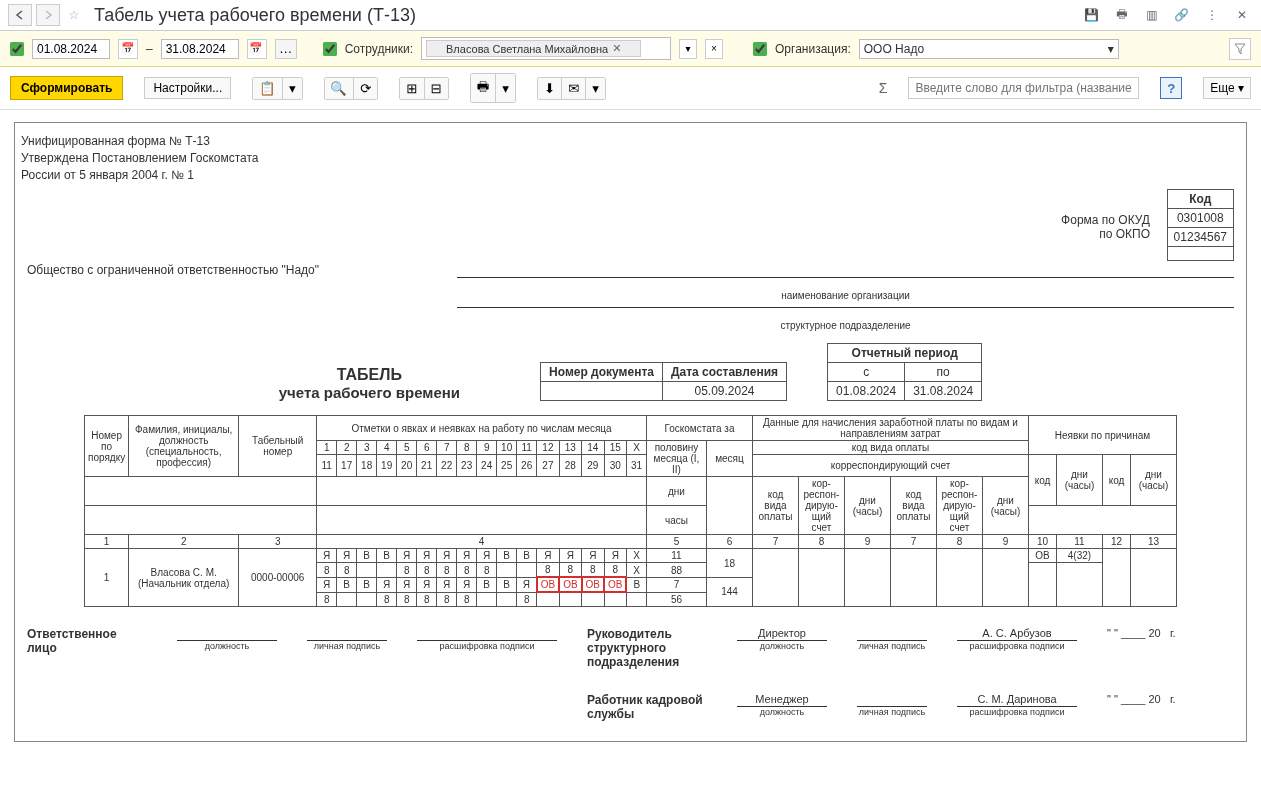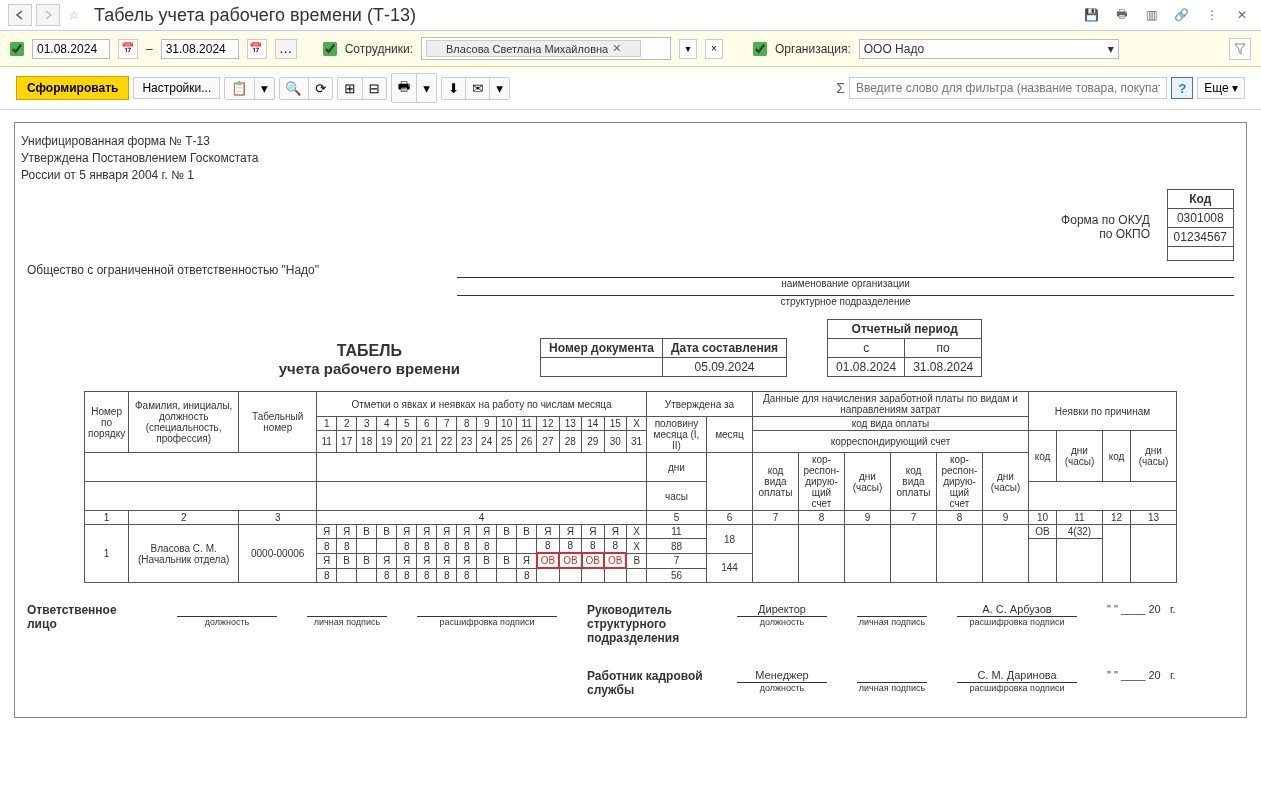--- a/index.html
+++ b/index.html
@@ -21,42 +21,42 @@
 .ellipsis-btn { width: 22px; height: 20px; border: 1px solid #ccc; background: #f5f5f5; cursor: pointer; }
 .filter-label { font-size: 12px; }
 .chip-box { border: 1px solid #bbb; background: #fff; padding: 2px 4px; display: inline-flex; align-items: center; gap: 4px; min-width: 250px; }
 .chip { background: #eee; border: 1px solid #ccc; padding: 1px 19px; display: inline-flex; align-items: center; gap: 4px; font-size: 11px; }
 .chip-close { cursor: pointer; color: #666; }
 .small-btn { width: 18px; height: 20px; border: 1px solid #ccc; background: #fff; cursor: pointer; font-size: 10px; }
 .org-select { border: 1px solid #bbb; background: #fff; padding: 2px 4px; min-width: 260px; display: inline-flex; align-items: center; justify-content: space-between; }
 .filter-icon-right { margin-left: auto; border: 1px solid #ccc; width: 22px; height: 22px; display: flex; align-items: center; justify-content: center; background: #fff; }
 
 
-.toolbar { padding: 6px 16px; display: flex; align-items: center; gap: 4px; border-bottom: 1px solid #ddd; }
+.toolbar { padding: 6px 10px; display: flex; align-items: center; gap: 21px; border-bottom: 1px solid #ddd; }
 .btn-primary { background: #ffd600; border: 1px solid #c9a400; padding: 4px 10px; font-weight: bold; cursor: pointer; font-size: 12px; }
 .btn { border: 1px solid #ccc; background: #f9f9f9; padding: 3px 8px; cursor: pointer; font-size: 12px; display: inline-flex; align-items: center; gap: 4px; }
 .btn-group { display: flex; border: 1px solid #ccc; border-radius: 2px; }
 .btn-group .tbtn { border: none; border-right: 1px solid #ccc; background: #f9f9f9; padding: 3px 6px; cursor: pointer; display: flex; align-items: center; }
 .btn-group .tbtn:last-child { border-right: none; }
 .sigma { font-size: 14px; color: #666; }
 .search-box { flex: 1; max-width: 360px; }
 .search-input { width: 100%; border: 1px solid #ccc; padding: 3px 6px; font-size: 12px; color: #aaa; }
 .help-btn { width: 22px; height: 22px; border: 1px solid #3a76c4; background: #eaf2fb; color: #3a76c4; cursor: pointer; font-weight: bold; }
 .more-btn { border: 1px solid #ccc; background: #f9f9f9; padding: 3px 6px; cursor: pointer; font-size: 12px; }
 
 
 .doc-wrapper { padding: 12px 14px; overflow: auto; height: calc(100vh - 110px); }
 .doc { border: 1px solid #888; padding: 10px 6px 20px 6px; background: #fff; }
 .doc-header-right { font-size: 12px; line-height: 1.4; padding-right: 6px; }
 .code-box { float: right; margin: 6px 6px 0 0; }
 .code-table { border-collapse: collapse; }
 .code-table th, .code-table td { border: 1px solid #555; padding: 2px 6px; font-size: 12px; text-align: center; }
 .org-row { clear: both; display: flex; align-items: flex-end; padding: 2px 6px 0 6px; }
 .org-name { font-size: 12px; }
-.under-caption { text-align: center; font-size: 10px; margin-top: 0; }
+.under-caption { text-align: center; font-size: 10px; margin-top: 12px; }
 .meta-tables { display: flex; justify-content: center; gap: 40px; margin-top: 12px; align-items: flex-end; }
 .mini-table { border-collapse: collapse; }
 .mini-table th, .mini-table td { border: 1px solid #555; padding: 2px 8px; font-size: 12px; text-align: center; }
 .title-block { text-align: center; margin-top: -38px; }
 .title-big { font-size: 16px; font-weight: bold; }
 .title-sub { font-size: 15px; font-weight: bold; }
 
 
 .ts-table { border-collapse: collapse; margin: 14px auto 0 auto; font-size: 10px; }
 .ts-table th, .ts-table td { border: 1px solid #555; padding: 1px 3px; text-align: center; vertical-align: middle; }
@@ -247,21 +247,21 @@
         </table>
   </div>
 
   <table class="ts-table">
     <tbody>
           <tr>
       <th rowspan="3" class="col-num">Номер по порядку</th>
       <th rowspan="3" class="col-name">Фамилия, инициалы, должность (специальность, профессия)</th>
       <th rowspan="3" class="col-tab">Табельный номер</th>
       <th colspan="16">Отметки о явках и неявках на работу по числам месяца</th>
-      <th colspan="2">Утверждена за</th>
+      <th colspan="2">Госкомстата за</th>
       <th colspan="6">Данные для начисления заработной платы по видам и направлениям затрат</th>
       <th colspan="4" rowspan="2">Неявки по причинам</th>
     </tr>
     <tr>
       <th id="d1-0" class="day-cell" rowspan="1">1</th>
             <th id="d1-1" class="day-cell">2</th>
             <th id="d1-2" class="day-cell">3</th>
             <th id="d1-3" class="day-cell">4</th>
             <th id="d1-4" class="day-cell">5</th>
             <th id="d1-5" class="day-cell">6</th>

